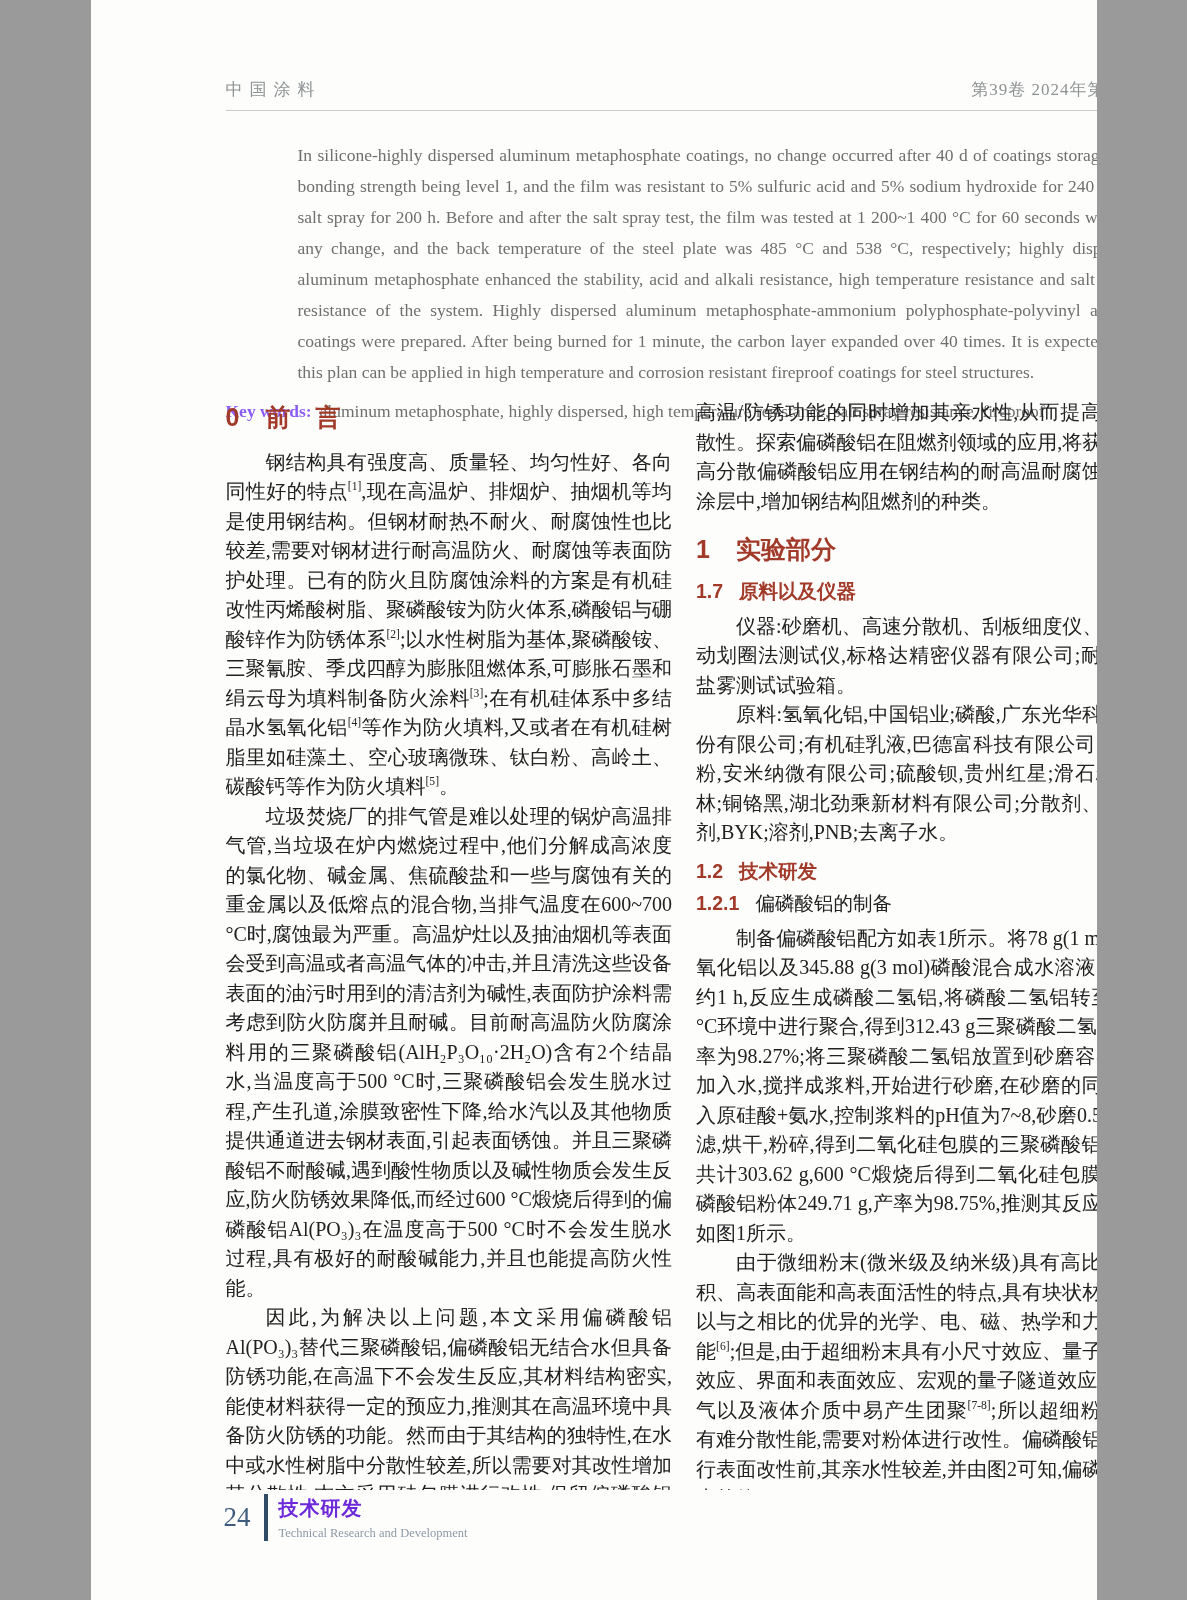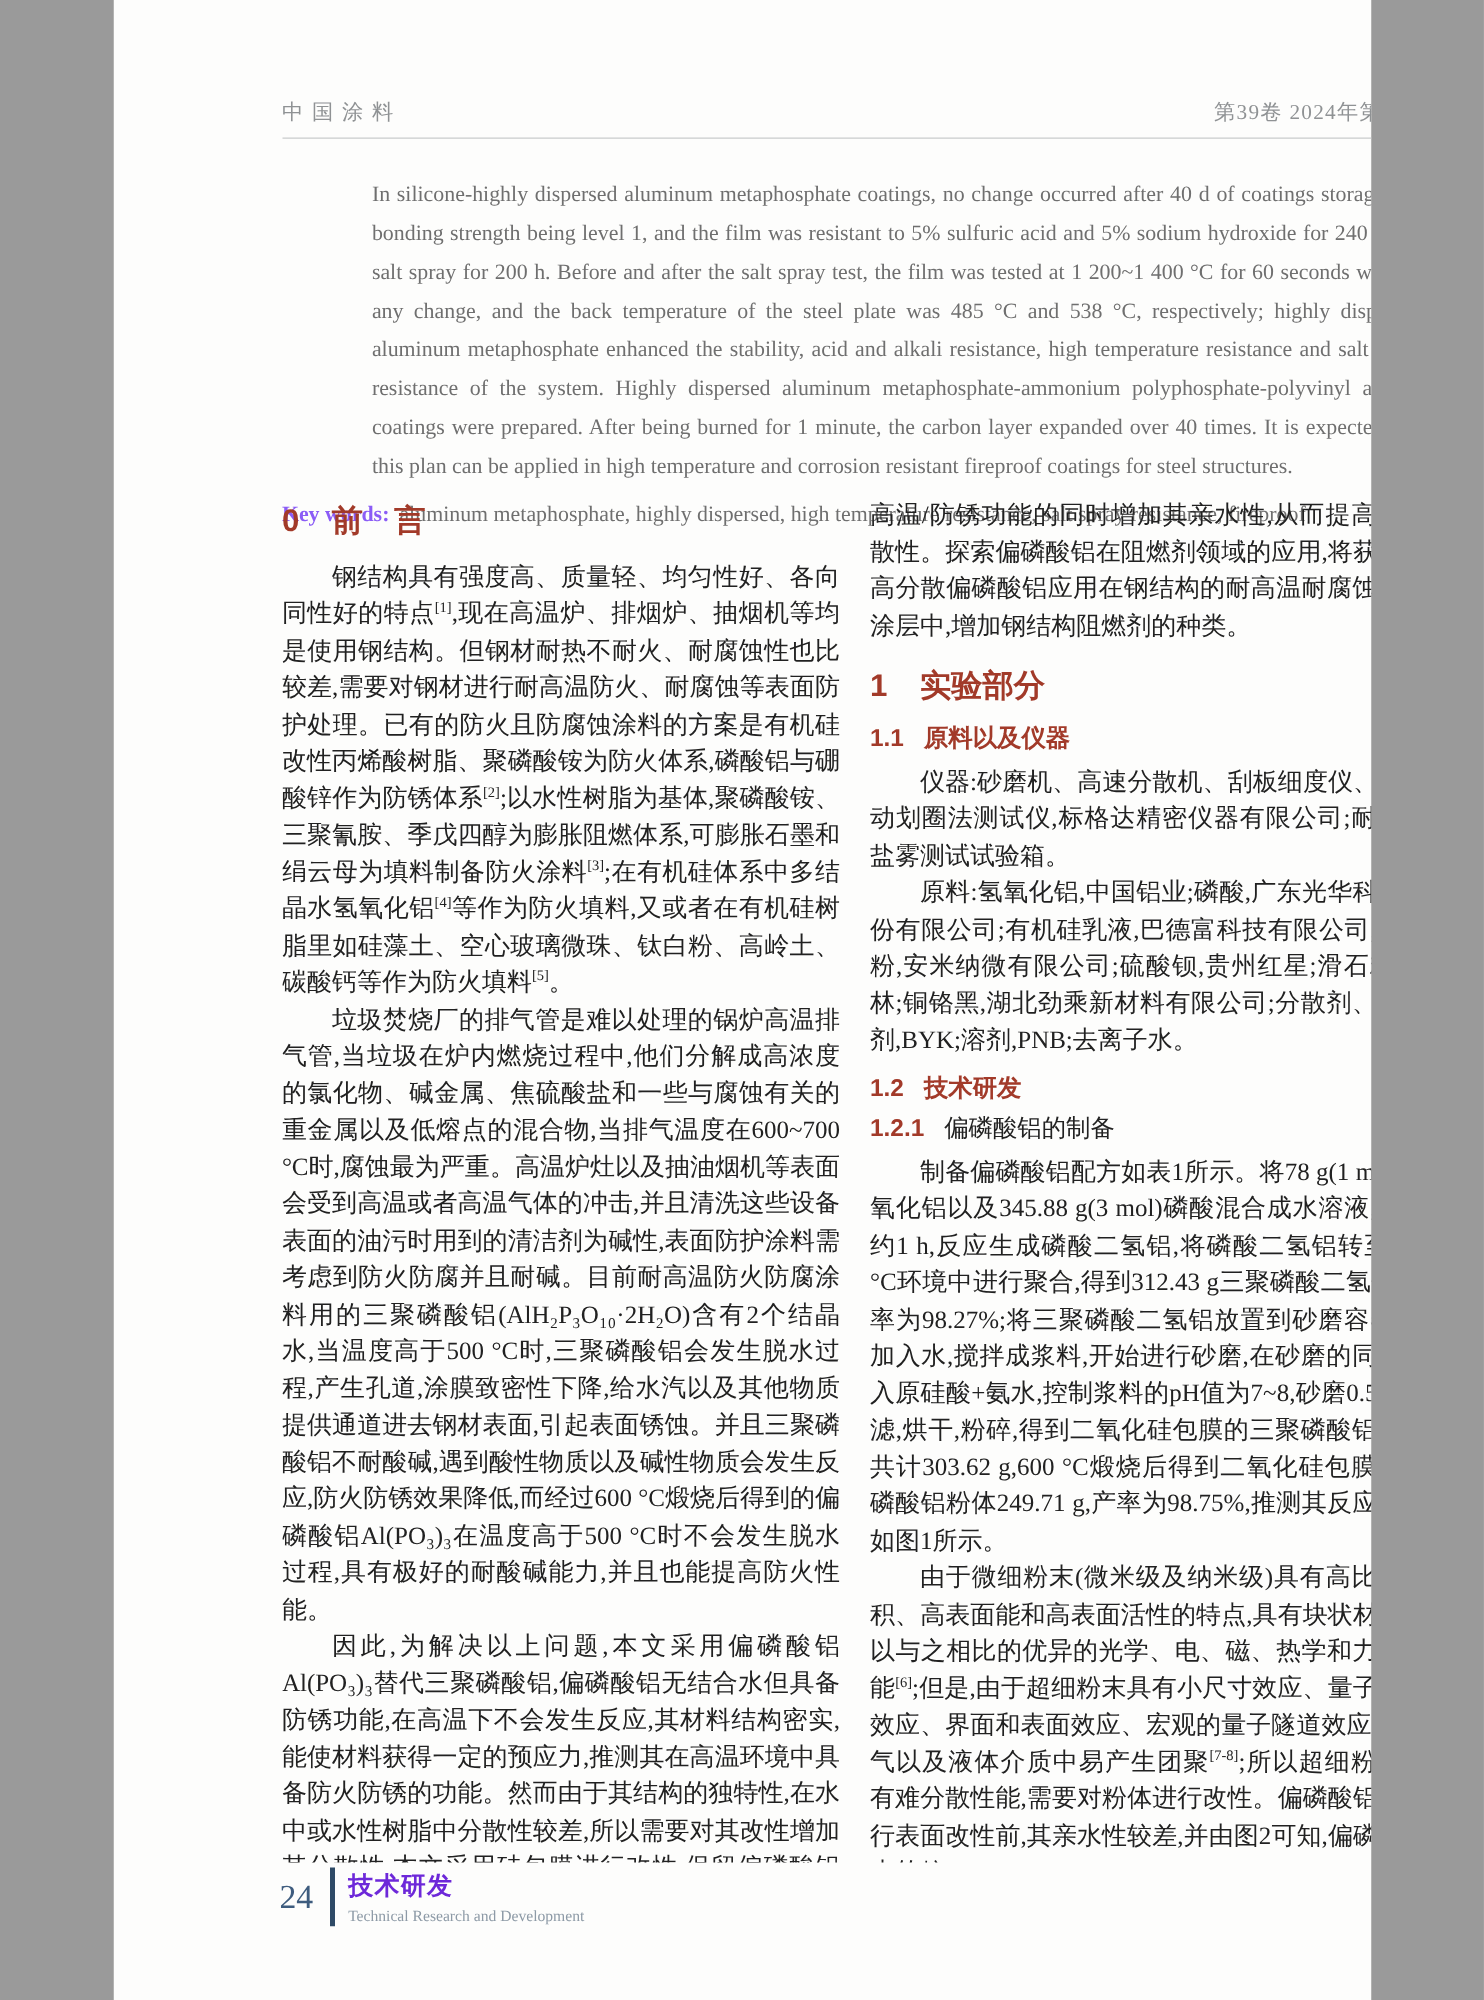--- a/index.html
+++ b/index.html
@@ -97,21 +97,21 @@
   <div class="body-columns">
     <div class="col" data-col="left">
         <div class="h1"><span class="h-num">0</span><span class="h-title">前　言</span></div>
         <p class="para">钢结构具有强度高、质量轻、均匀性好、各向同性好的特点<sup>[1]</sup>,现在高温炉、排烟炉、抽烟机等均是使用钢结构。但钢材耐热不耐火、耐腐蚀性也比较差,需要对钢材进行耐高温防火、耐腐蚀等表面防护处理。已有的防火且防腐蚀涂料的方案是有机硅改性丙烯酸树脂、聚磷酸铵为防火体系,磷酸铝与硼酸锌作为防锈体系<sup>[2]</sup>;以水性树脂为基体,聚磷酸铵、三聚氰胺、季戊四醇为膨胀阻燃体系,可膨胀石墨和绢云母为填料制备防火涂料<sup>[3]</sup>;在有机硅体系中多结晶水氢氧化铝<sup>[4]</sup>等作为防火填料,又或者在有机硅树脂里如硅藻土、空心玻璃微珠、钛白粉、高岭土、碳酸钙等作为防火填料<sup>[5]</sup>。</p>
         <p class="para">垃圾焚烧厂的排气管是难以处理的锅炉高温排气管,当垃圾在炉内燃烧过程中,他们分解成高浓度的氯化物、碱金属、焦硫酸盐和一些与腐蚀有关的重金属以及低熔点的混合物,当排气温度在600~700 °C时,腐蚀最为严重。高温炉灶以及抽油烟机等表面会受到高温或者高温气体的冲击,并且清洗这些设备表面的油污时用到的清洁剂为碱性,表面防护涂料需考虑到防火防腐并且耐碱。目前耐高温防火防腐涂料用的三聚磷酸铝(AlH₂P₃O₁₀·2H₂O)含有2个结晶水,当温度高于500 °C时,三聚磷酸铝会发生脱水过程,产生孔道,涂膜致密性下降,给水汽以及其他物质提供通道进去钢材表面,引起表面锈蚀。并且三聚磷酸铝不耐酸碱,遇到酸性物质以及碱性物质会发生反应,防火防锈效果降低,而经过600 °C煅烧后得到的偏磷酸铝Al(PO₃)₃在温度高于500 °C时不会发生脱水过程,具有极好的耐酸碱能力,并且也能提高防火性能。</p>
         <p class="para">因此,为解决以上问题,本文采用偏磷酸铝Al(PO₃)₃替代三聚磷酸铝,偏磷酸铝无结合水但具备防锈功能,在高温下不会发生反应,其材料结构密实,能使材料获得一定的预应力,推测其在高温环境中具备防火防锈的功能。然而由于其结构的独特性,在水中或水性树脂中分散性较差,所以需要对其改性增加其分散性,本文采用硅包膜进行改性,保留偏磷酸铝耐</p>
       </div>
     <div class="col" data-col="right">
         <p class="para no-indent">高温/防锈功能的同时增加其亲水性,从而提高其分散性。探索偏磷酸铝在阻燃剂领域的应用,将获得的高分散偏磷酸铝应用在钢结构的耐高温耐腐蚀防火涂层中,增加钢结构阻燃剂的种类。</p>
         <div class="h1"><span class="h-num">1</span><span class="h-title">实验部分</span></div>
-        <div class="h2"><span class="h-num">1.1</span><span class="h-title">原料以及仪器</span></div>
+        <div class="h2"><span class="h-num">1.7</span><span class="h-title">原料以及仪器</span></div>
         <p class="para">仪器:砂磨机、高速分散机、刮板细度仪、全自动划圈法测试仪,标格达精密仪器有限公司;耐中性盐雾测试试验箱。</p>
         <p class="para">原料:氢氧化铝,中国铝业;磷酸,广东光华科技股份有限公司;有机硅乳液,巴德富科技有限公司;玻璃粉,安米纳微有限公司;硫酸钡,贵州红星;滑石粉,富林;铜铬黑,湖北劲乘新材料有限公司;分散剂、消泡剂,BYK;溶剂,PNB;去离子水。</p>
         <div class="h2"><span class="h-num">1.2</span><span class="h-title">技术研发</span></div>
         <div class="h3"><span class="h-num">1.2.1</span><span class="h-title">偏磷酸铝的制备</span></div>
         <p class="para">制备偏磷酸铝配方如表1所示。将78 g(1 mol)氢氧化铝以及345.88 g(3 mol)磷酸混合成水溶液,加热约1 h,反应生成磷酸二氢铝,将磷酸二氢铝转至300 °C环境中进行聚合,得到312.43 g三聚磷酸二氢铝,产率为98.27%;将三聚磷酸二氢铝放置到砂磨容器中,加入水,搅拌成浆料,开始进行砂磨,在砂磨的同时加入原硅酸+氨水,控制浆料的pH值为7~8,砂磨0.5 h,过滤,烘干,粉碎,得到二氧化硅包膜的三聚磷酸铝粉体共计303.62 g,600 °C煅烧后得到二氧化硅包膜的偏磷酸铝粉体249.71 g,产率为98.75%,推测其反应过程如图1所示。</p>
         <p class="para">由于微细粉末(微米级及纳米级)具有高比表面积、高表面能和高表面活性的特点,具有块状材料难以与之相比的优异的光学、电、磁、热学和力学性能<sup>[6]</sup>;但是,由于超细粉末具有小尺寸效应、量子尺寸效应、界面和表面效应、宏观的量子隧道效应,在空气以及液体介质中易产生团聚<sup>[7-8]</sup>;所以超细粉体具有难分散性能,需要对粉体进行改性。偏磷酸铝未进行表面改性前,其亲水性较差,并由图2可知,偏磷酸粉末的粒</p>
       </div>
   </div>
 
   <div class="footer">

